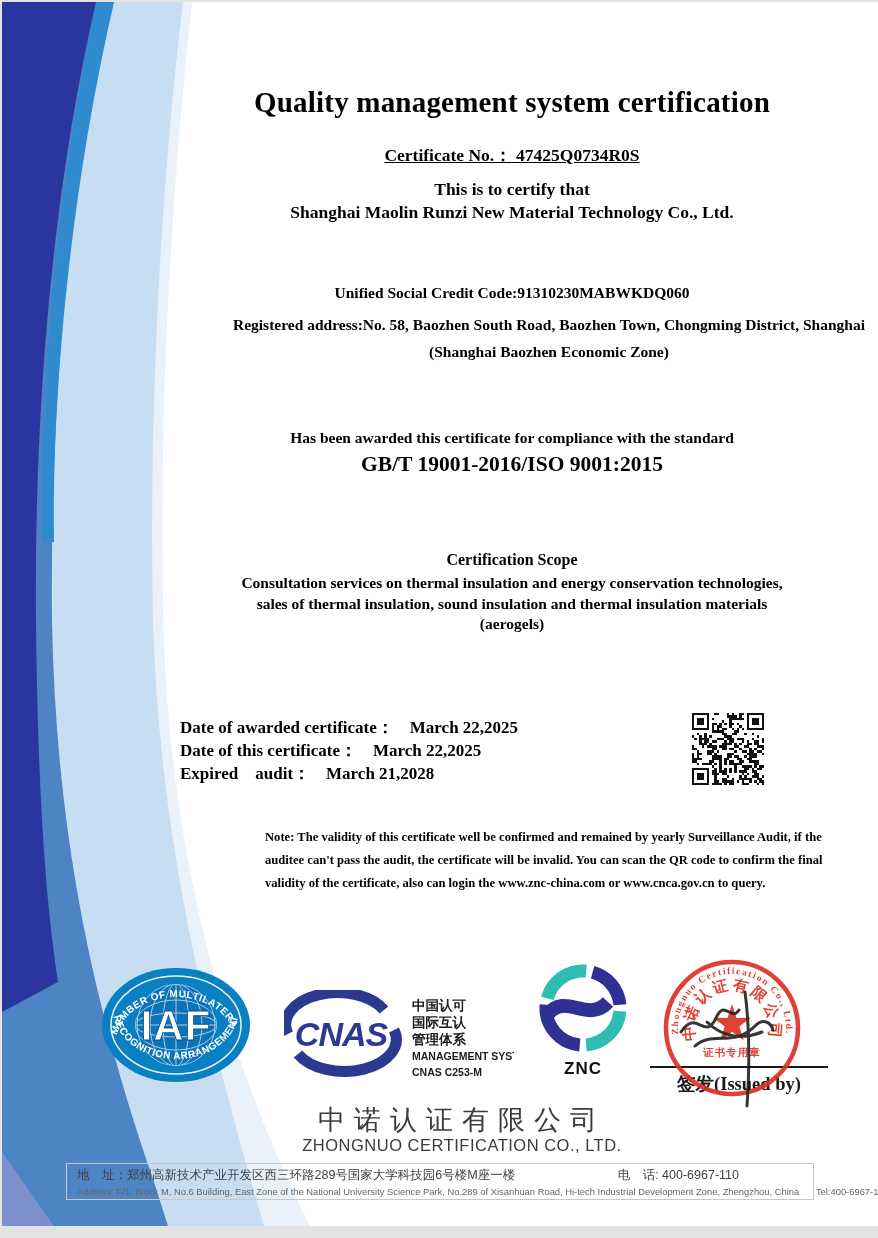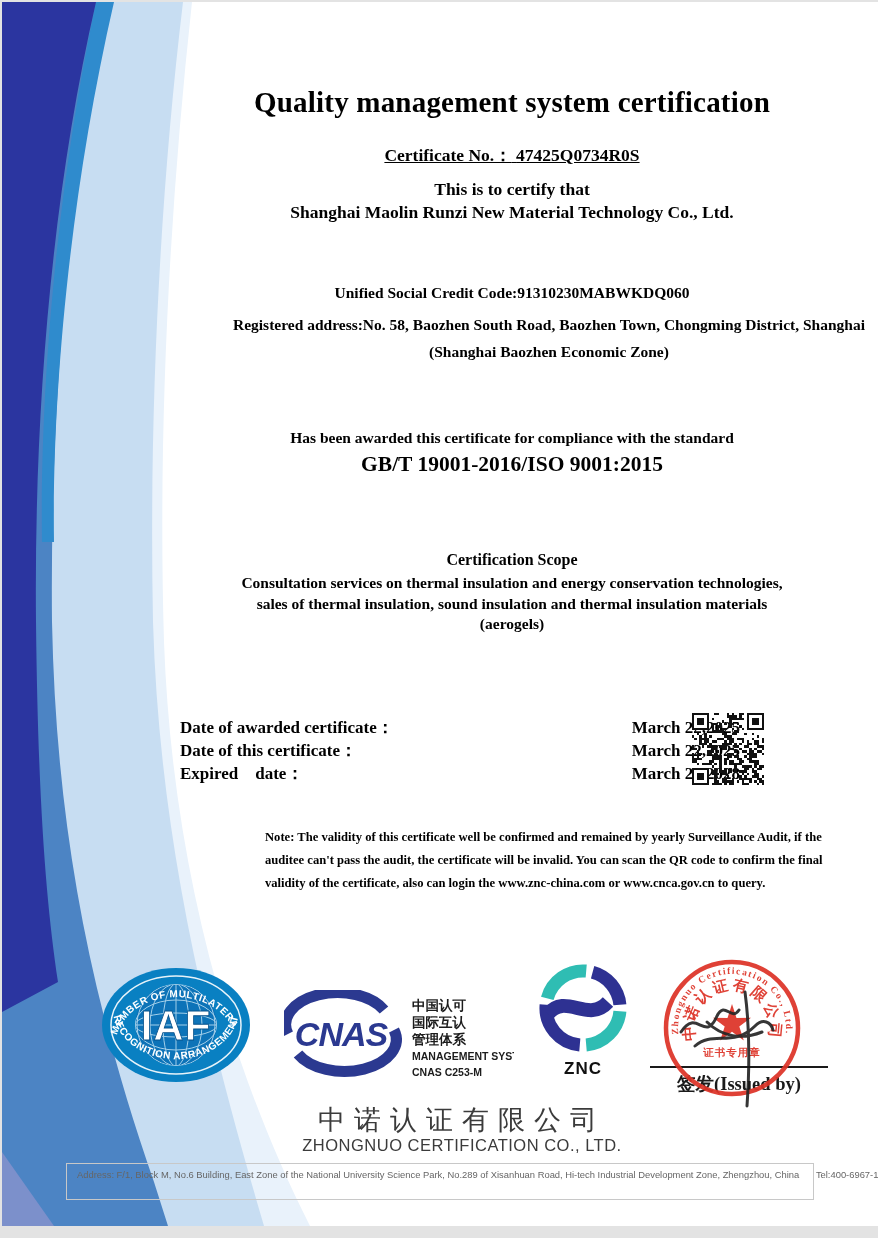--- a/index.html
+++ b/index.html
@@ -23,21 +23,21 @@
   .certify{top:177px;left:178px;width:664px;font-size:17.5px;}
   .company{top:200px;left:178px;width:664px;font-size:17.5px;}
   .credit{top:282px;left:178px;width:664px;font-size:15.5px;}
   .regaddr{top:309px;left:190px;width:640px;font-size:15.5px;line-height:27px;margin-left:37px;}
   .audaddr{top:361px;left:190px;width:640px;font-size:15.5px;line-height:26px;}
   .award{top:427px;left:178px;width:664px;font-size:15.5px;}
   .standard{top:450px;left:178px;width:664px;font-size:21.5px;}
   .scopetitle{top:549px;left:178px;width:664px;font-size:16px;}
   .scopetext{top:571px;left:230px;width:560px;font-size:15.5px;line-height:20.5px;}
   .dates{top:714px;left:178px;width:560px;font-size:17px;line-height:23px;}
-  .dates .dline{display:flex;justify-content:space-between;gap:16px;}
+  .dates .dline{display:flex;justify-content:flex-start;gap:16px;}
   .qr{top:711px;left:690px;}
   .note{top:824px;left:263px;width:578px;font-size:12.6px;line-height:23px;text-align:left;}
   .logo-iaf{top:964px;left:98px;z-index:2;}
   .logo-cnas{top:988px;left:282px;z-index:2;}
   .logo-znc{top:962px;left:534px;z-index:2;}
   .seal{top:950px;left:645px;z-index:3;}
   .issued{top:1064px;left:648px;width:178px;border-top:2px solid #1a1a1a;z-index:1;
           text-align:center;font-size:18.5px;padding-top:3px;color:#1a1a1a;}
   .co-cn{top:1100px;left:0;width:868px;padding-left:52px;box-sizing:border-box;font-size:27px;
          letter-spacing:9px;color:#3b3b3b;font-weight:500;font-family:"Liberation Sans","DejaVu Sans",sans-serif;}
@@ -89,21 +89,21 @@
     <div class="abs dates b">
       <div class="dline">
         <span>Date of awarded certificate：</span>
         <span>March 22,2025</span>
       </div>
       <div class="dline">
         <span>Date of this certificate：</span>
         <span>March 22,2025</span>
       </div>
       <div class="dline">
-        <span>Expired　date：</span>
+        <span>Expired　audit：</span>
         <span>March 21,2028</span>
       </div>
     </div>
 
     <svg id="qr" class="abs qr" width="72" height="72" viewBox="0 0 29 29" shape-rendering="crispEdges">
         <rect x="9" y="0" width="1" height="1" fill="#111"></rect>
         <rect x="10" y="0" width="1" height="1" fill="#111"></rect>
         <rect x="14" y="0" width="1" height="1" fill="#111"></rect>
         <rect x="16" y="0" width="1" height="1" fill="#111"></rect>
         <rect x="19" y="0" width="1" height="1" fill="#111"></rect>
@@ -492,20 +492,24 @@
         <path d="M48,94 C66,78 86,96 108,74 C116,66 124,70 126,78"></path>
         <path d="M98,40 C102,70 103,110 100,154"></path>
         <path d="M60,70 C75,85 95,88 115,80"></path>
       </g>
     </svg>
 
     <div class="abs co-cn center">中诺认证有限公司</div>
     <div class="abs co-en center">ZHONGNUO CERTIFICATION CO., LTD.</div>
 
     <div class="abs footbar">
+      <div class="l1">
+        <span>地　址：郑州高新技术产业开发区西三环路289号国家大学科技园6号楼M座一楼</span>
+        <span class="phone">电　话: 400-6967-110</span>
+      </div>
       <div class="l2">
         <span>Address: F/1, Block M, No.6 Building, East Zone of the National University Science Park, No.289 of Xisanhuan Road, Hi-tech Industrial Development Zone, Zhengzhou, China</span>
         <span class="tel">Tel:400-6967-110</span>
       </div>
     </div>
 
   </div>
 </div>
 
 </body></html>

